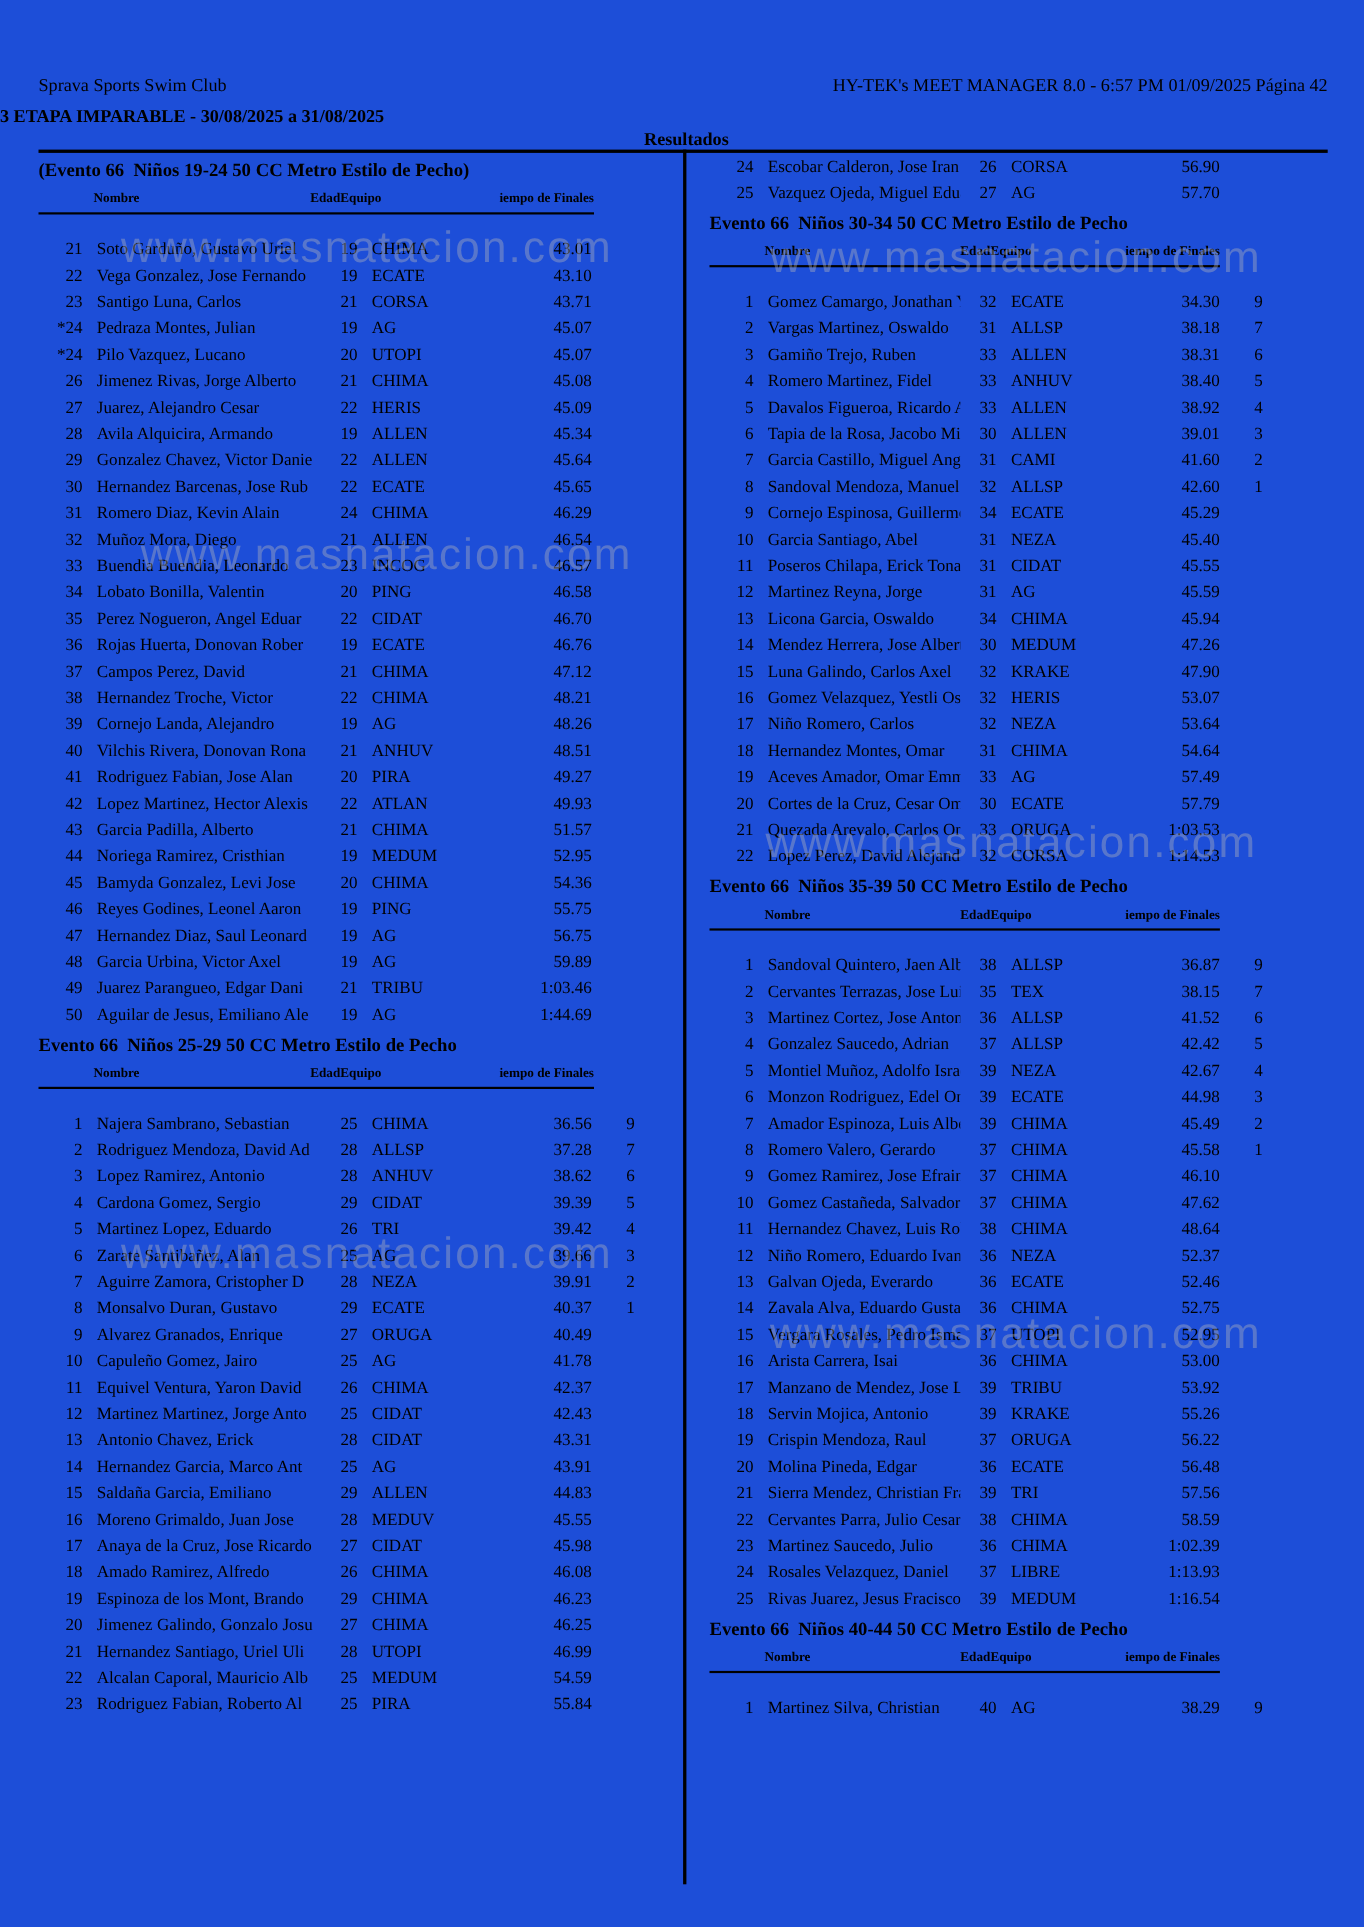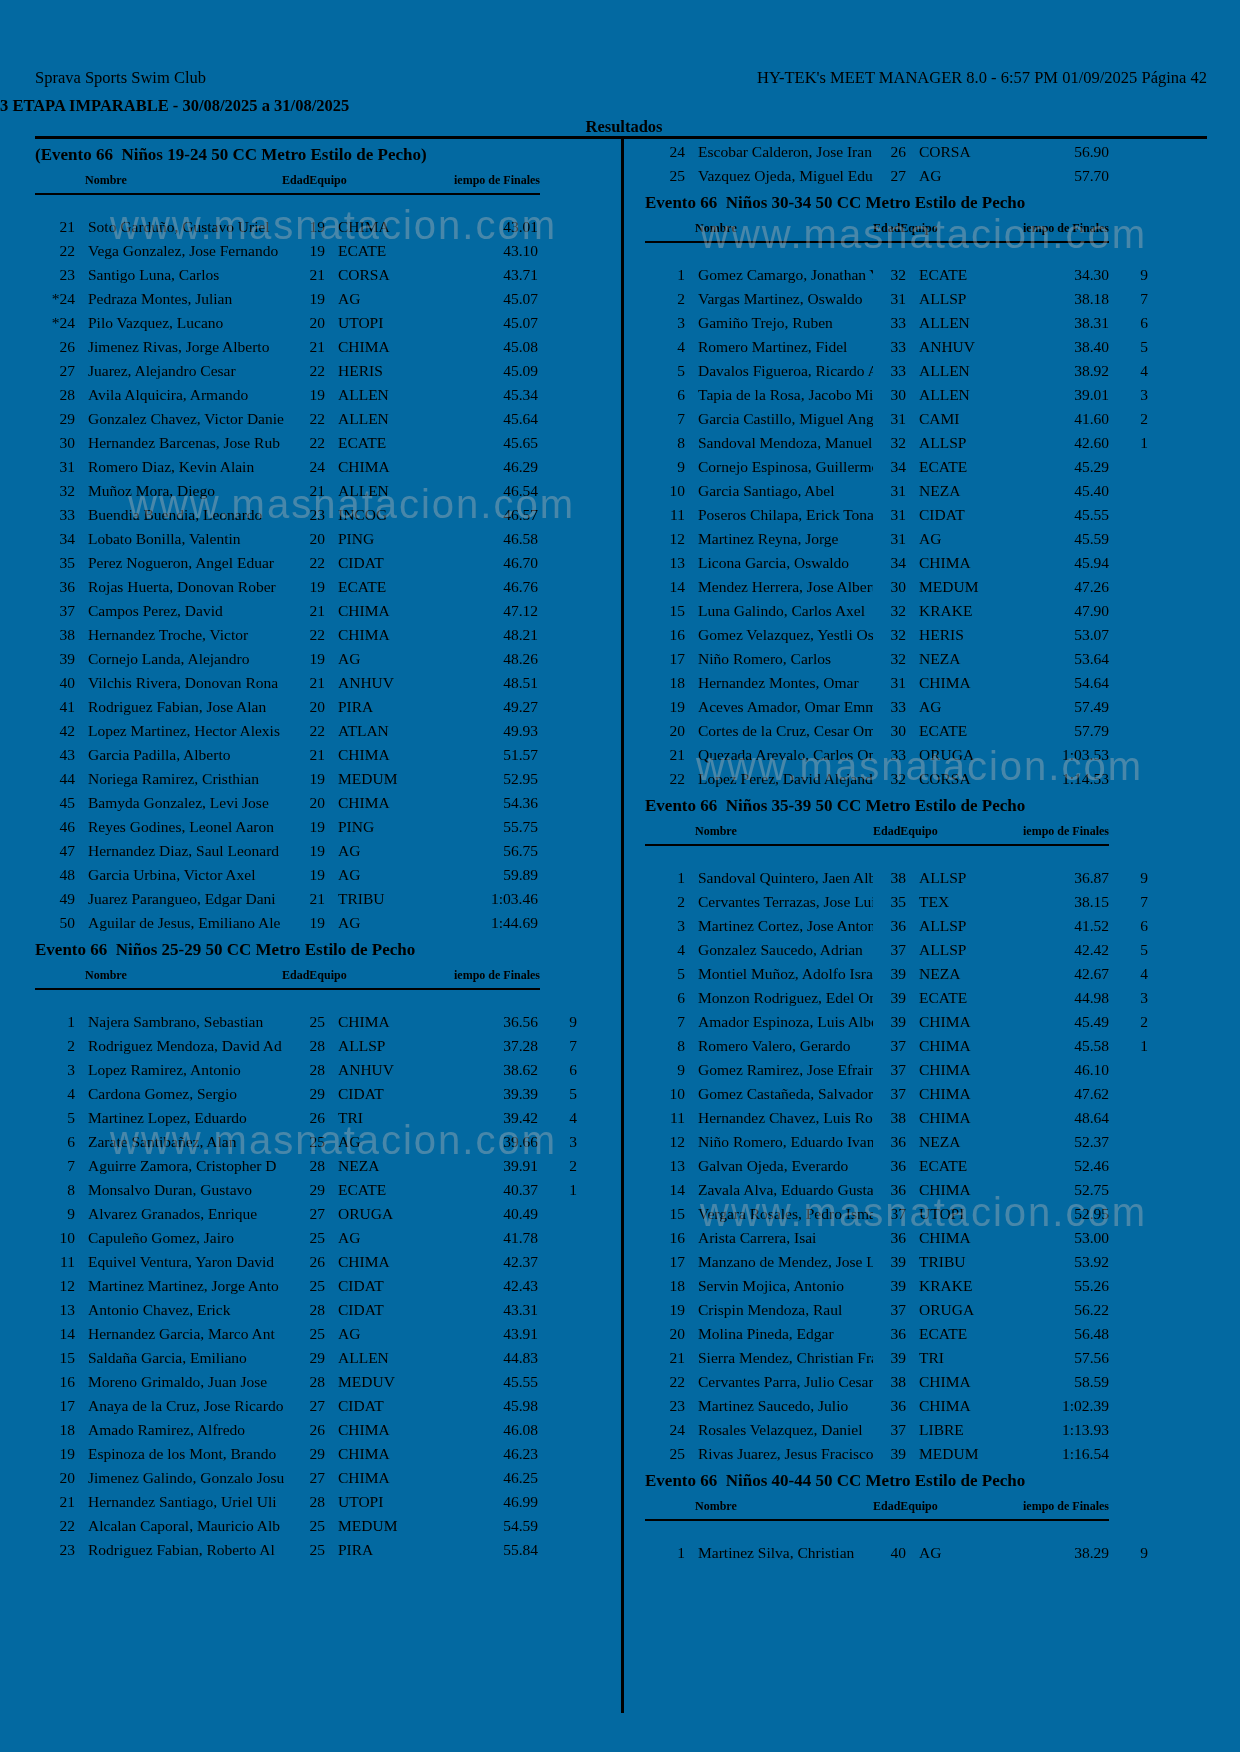--- a/index.html
+++ b/index.html
@@ -1,18 +1,18 @@
 <!DOCTYPE html>
 <html><head>
 <meta charset="utf-8">
 <style>
   html,body { margin:0; padding:0; background:#e8e8e8; }
   .page {
     position:relative; width:1240px; height:1752px; margin:0 auto;
-    background:#0369a1; color:#000;
+    background:#1d4ed8; color:#000;
     font-family:"Liberation Serif","DejaVu Serif",serif;
     overflow:hidden;
   }
   .topbar {
     position:absolute; top:68px; left:35px; width:1172px;
     display:flex; justify-content:space-between;
     font-size:16.5px; line-height:20px;
   }
   .meet-title {
     position:absolute; top:96px; left:0; width:100%;

